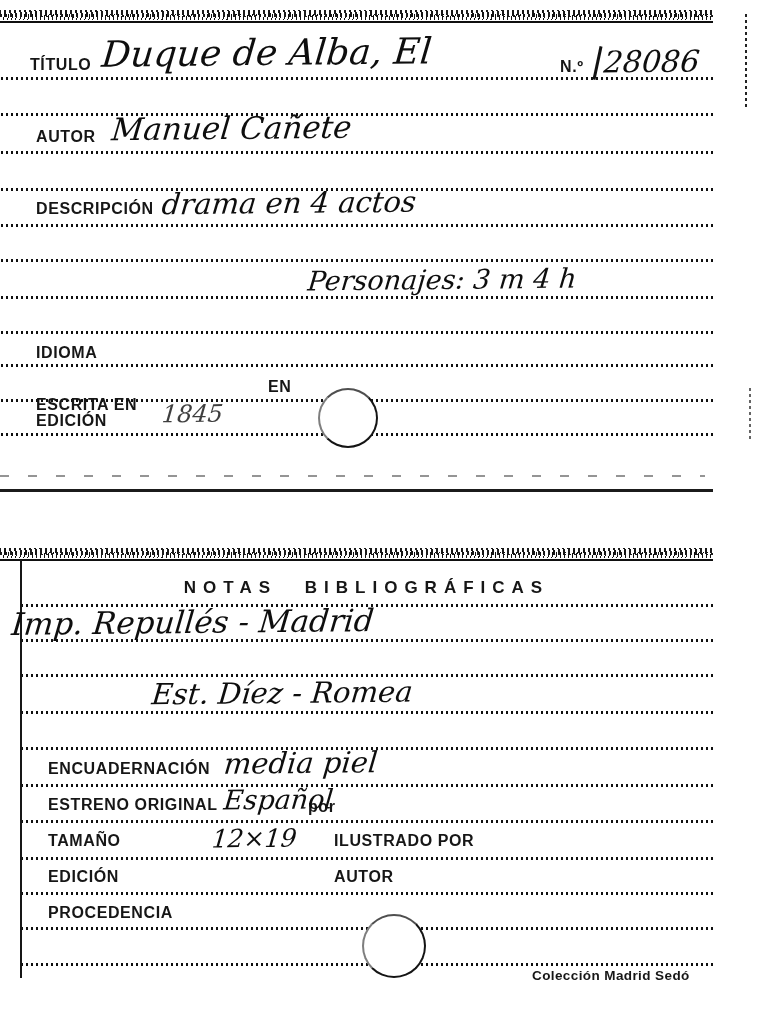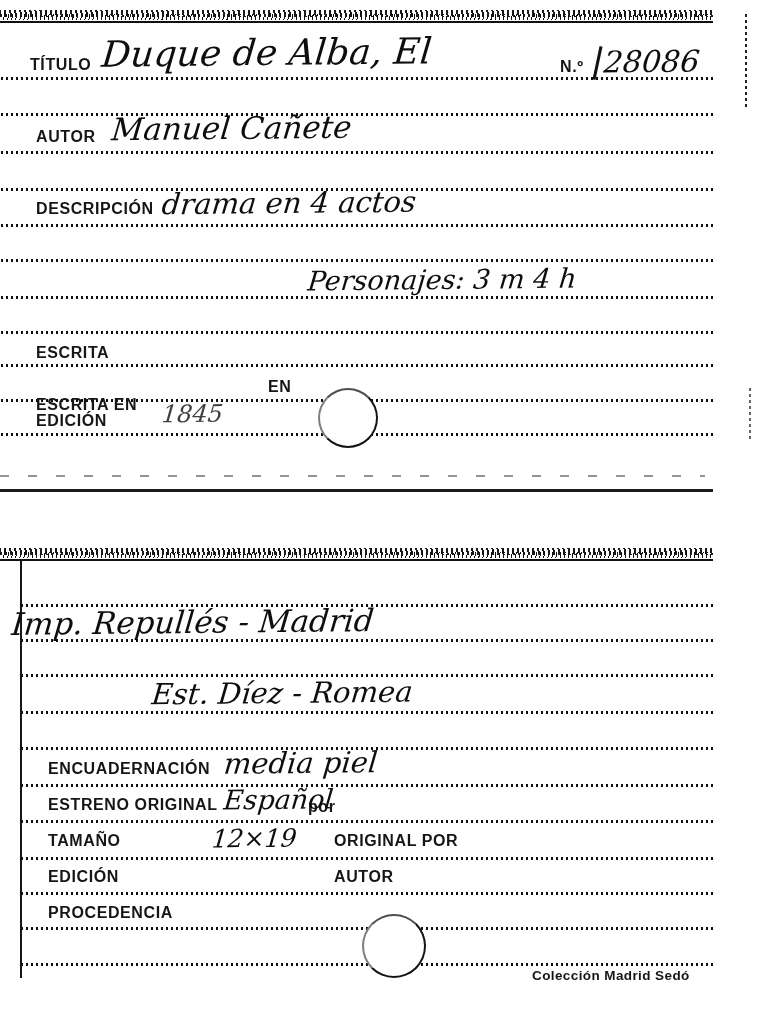--- a/index.html
+++ b/index.html
@@ -138,41 +138,42 @@
   <span class="hand" style="left:162px; top:176px; font-size:29px;">drama en 4 actos</span>
   <div class="dotline" style="top:214px;"></div>
 
   <div class="dotline" style="top:249px;"></div>
 
   <span class="hand" style="left:308px; top:254px; font-size:27px;">Personajes: 3 m 4 h</span>
   <div class="dotline" style="top:286px;"></div>
 
   <div class="dotline" style="top:321px;"></div>
 
-  <span class="label" style="left:36px; top:334px;">ESCRITA</span>
+  <span class="label" style="left:36px; top:334px;">IDIOMA</span>
   <div class="dotline" style="top:354px;"></div>
 
   <span class="label" style="left:36px; top:368px;margin-top:18px;">ESCRITA EN</span>
   <span class="label" style="left:268px; top:368px;">EN</span>
   <div class="dotline" style="top:389px;"></div>
 
   <span class="label" style="left:36px; top:402px;">EDICIÓN</span>
   <span class="hand" style="left:162px; top:390px; font-size:24px; opacity:.8;">1845</span>
   <div class="dotline" style="top:423px;"></div>
 
   <div class="stamp broken" style="left:318px; top:378px; width:56px; height:56px;"></div>
 
   <div class="faint-dash" style="top:465px;"></div>
   <div class="solid-divider" style="top:479px;"></div>
 </div>
 
 <div class="card" id="card-bottom">
   <div class="torn" style="top:0;"></div>
   <div class="vline" style="left:20px; top:12px; height:418px;"></div>
 
+  <div class="header-spaced" style="top:30px;">NOTAS BIBLIOGRÁFICAS</div>
   <div class="dotline" style="top:56px;"></div>
 
   <span class="hand" style="left:12px; top:56px; font-size:31px;">Imp. Repullés - Madrid</span>
   <div class="dotline" style="top:91px;"></div>
 
   <div class="dotline" style="top:126px;"></div>
 
   <span class="hand" style="left:152px; top:128px; font-size:29px;">Est. Díez - Romea</span>
   <div class="dotline" style="top:163px;"></div>
 
@@ -182,21 +183,21 @@
   <span class="hand" style="left:224px; top:198px; font-size:29px;">media piel</span>
   <div class="dotline" style="top:236px;"></div>
 
   <span class="label" style="left:48px; top:248px;">ESTRENO ORIGINAL</span>
   <span class="hand" style="left:224px; top:236px; font-size:27px;">Español</span>
   <span class="label lower" style="left:308px; top:250px;">por</span>
   <div class="dotline" style="top:272px;"></div>
 
   <span class="label" style="left:48px; top:284px;">TAMAÑO</span>
   <span class="hand" style="left:212px; top:276px; font-size:25px;">12×19</span>
-  <span class="label" style="left:334px; top:284px;">ORIGINAL POR</span>
+  <span class="label" style="left:334px; top:284px;">ILUSTRADO POR</span>
   <div class="dotline" style="top:309px;"></div>
 
   <span class="label" style="left:48px; top:320px;">EDICIÓN</span>
   <span class="label" style="left:334px; top:320px;">AUTOR</span>
   <div class="dotline" style="top:344px;"></div>
 
   <span class="label" style="left:48px; top:356px;text-align:center;">PROCEDENCIA</span>
   <div class="dotline" style="top:379px;"></div>
 
   <div class="dotline" style="top:415px;"></div>

